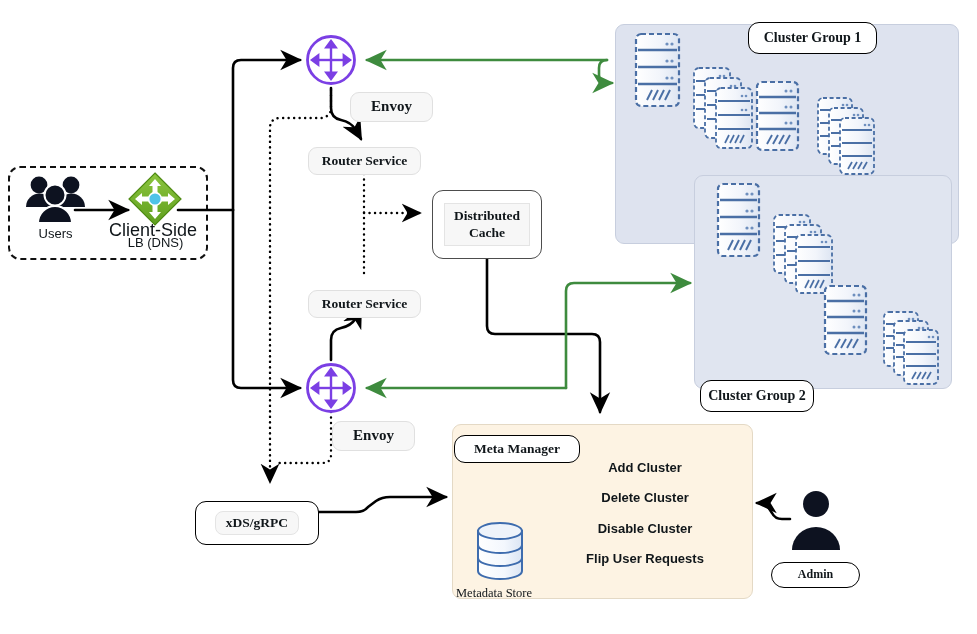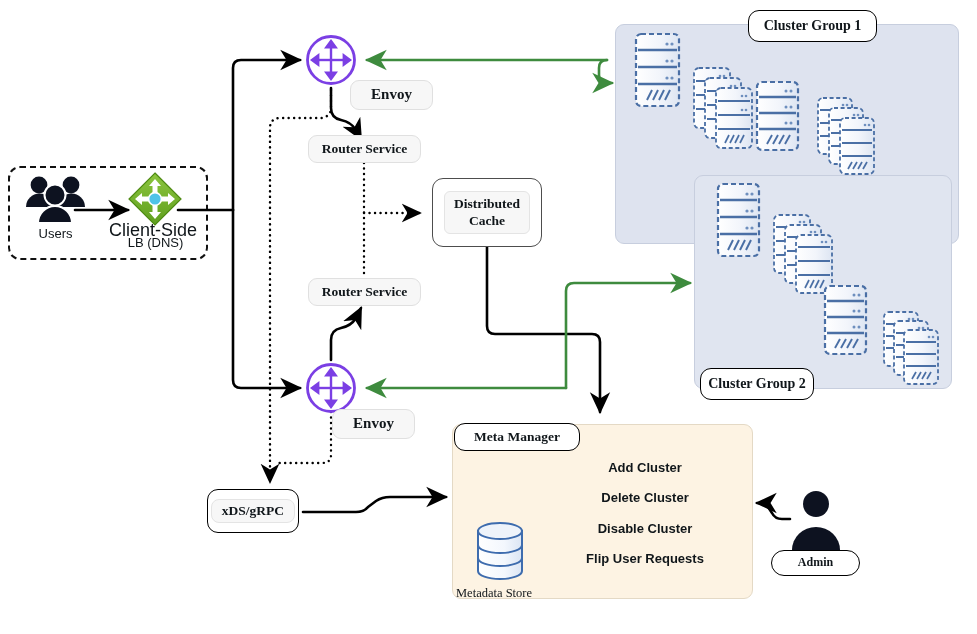--- a/index.html
+++ b/index.html
@@ -3,21 +3,21 @@
 <meta charset="utf-8">
 <style>
   html,body{margin:0;padding:0;background:#ffffff;}
   body{width:977px;height:634px;overflow:hidden;font-family:"Liberation Sans",sans-serif;}
   #stage{position:relative;width:977px;height:634px;background:#fff;}
   svg.layer{position:absolute;left:0;top:0;width:977px;height:634px;overflow:visible;}
   .pill{
     position:absolute;background:#f7f7f7;border:1px solid #e0e0e0;border-radius:9px;
     font-family:"Liberation Serif",serif;font-weight:bold;color:#10161a;
     display:flex;align-items:center;justify-content:center;text-align:center;
-    white-space:nowrap;line-height:1.15;box-sizing:border-box;
+    white-space:nowrap;line-height:1.15;box-sizing:border-box;margin-top:12px;
   }
   .pill.strong{background:#ffffff;border:1.4px solid #000000;border-radius:11px;}
   .plainlabel{
     position:absolute;font-family:"Liberation Sans",sans-serif;color:#10161a;
     text-align:center;white-space:nowrap;
   }
   .mm-action{
     position:absolute;font-family:"Liberation Sans",sans-serif;font-weight:bold;
     color:#10161a;font-size:13px;white-space:nowrap;text-align:center;
   }
@@ -450,27 +450,27 @@
 
   <div class="pill" style="left:350px;top:80px;width:83px;height:30px;font-size:15px;">Envoy</div>
 
   <div class="pill" style="left:332px;top:409px;width:83px;height:30px;font-size:15px;">Envoy</div>
 
   <div class="pill" style="left:308px;top:135px;width:113px;height:28px;font-size:13.5px;">Router Service</div>
 
   <div class="pill" style="left:308px;top:278px;width:113px;height:28px;font-size:13.5px;">Router Service</div>
 
   <div class="pill strong" style="left:432px;top:178px;width:110px;height:69px;flex-direction:column;border-color:#4d4d4d;">
-    <div style="background:#f7f7f7;border:1px solid #e4e4e4;border-radius:6px;padding:4px 9px;line-height:1.25;font-size:13.5px;">
+    <div style="background:#f7f7f7;border:1px solid #e4e4e4;border-radius:0;padding:4px 9px;line-height:1.25;font-size:13.5px;">
       <div>Distributed</div>
       <div>Cache</div>
     </div>
   </div>
 
-  <div class="pill strong" style="left:207px;top:489px;width:92px;height:44px;">
+  <div class="pill strong" style="left:195px;top:489px;width:124px;height:44px;">
     <span style="background:#f7f7f7;border:1px solid #e4e4e4;border-radius:8px;padding:3px 10px;font-size:13.5px;">xDS/gRPC</span>
   </div>
 
   <div class="pill strong" style="left:748px;top:10px;width:129px;height:32px;font-size:14px;">Cluster Group 1</div>
 
   <div class="pill strong" style="left:700px;top:368px;width:114px;height:32px;font-size:14px;">Cluster Group 2</div>
 
   <div class="pill strong" style="left:454px;top:423px;width:126px;height:28px;font-size:13.5px;text-align:right;">Meta Manager</div>
 
   <div class="mm-action" style="left:575px;top:460px;width:140px;">Add Cluster</div>

